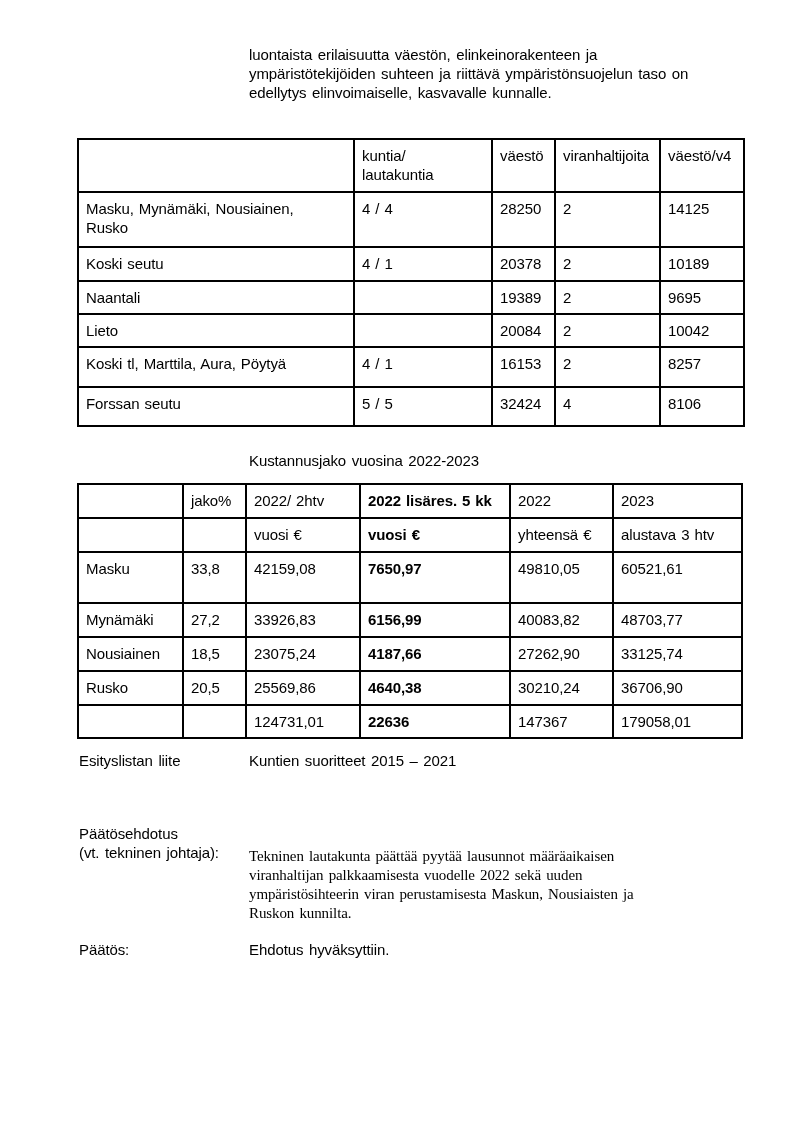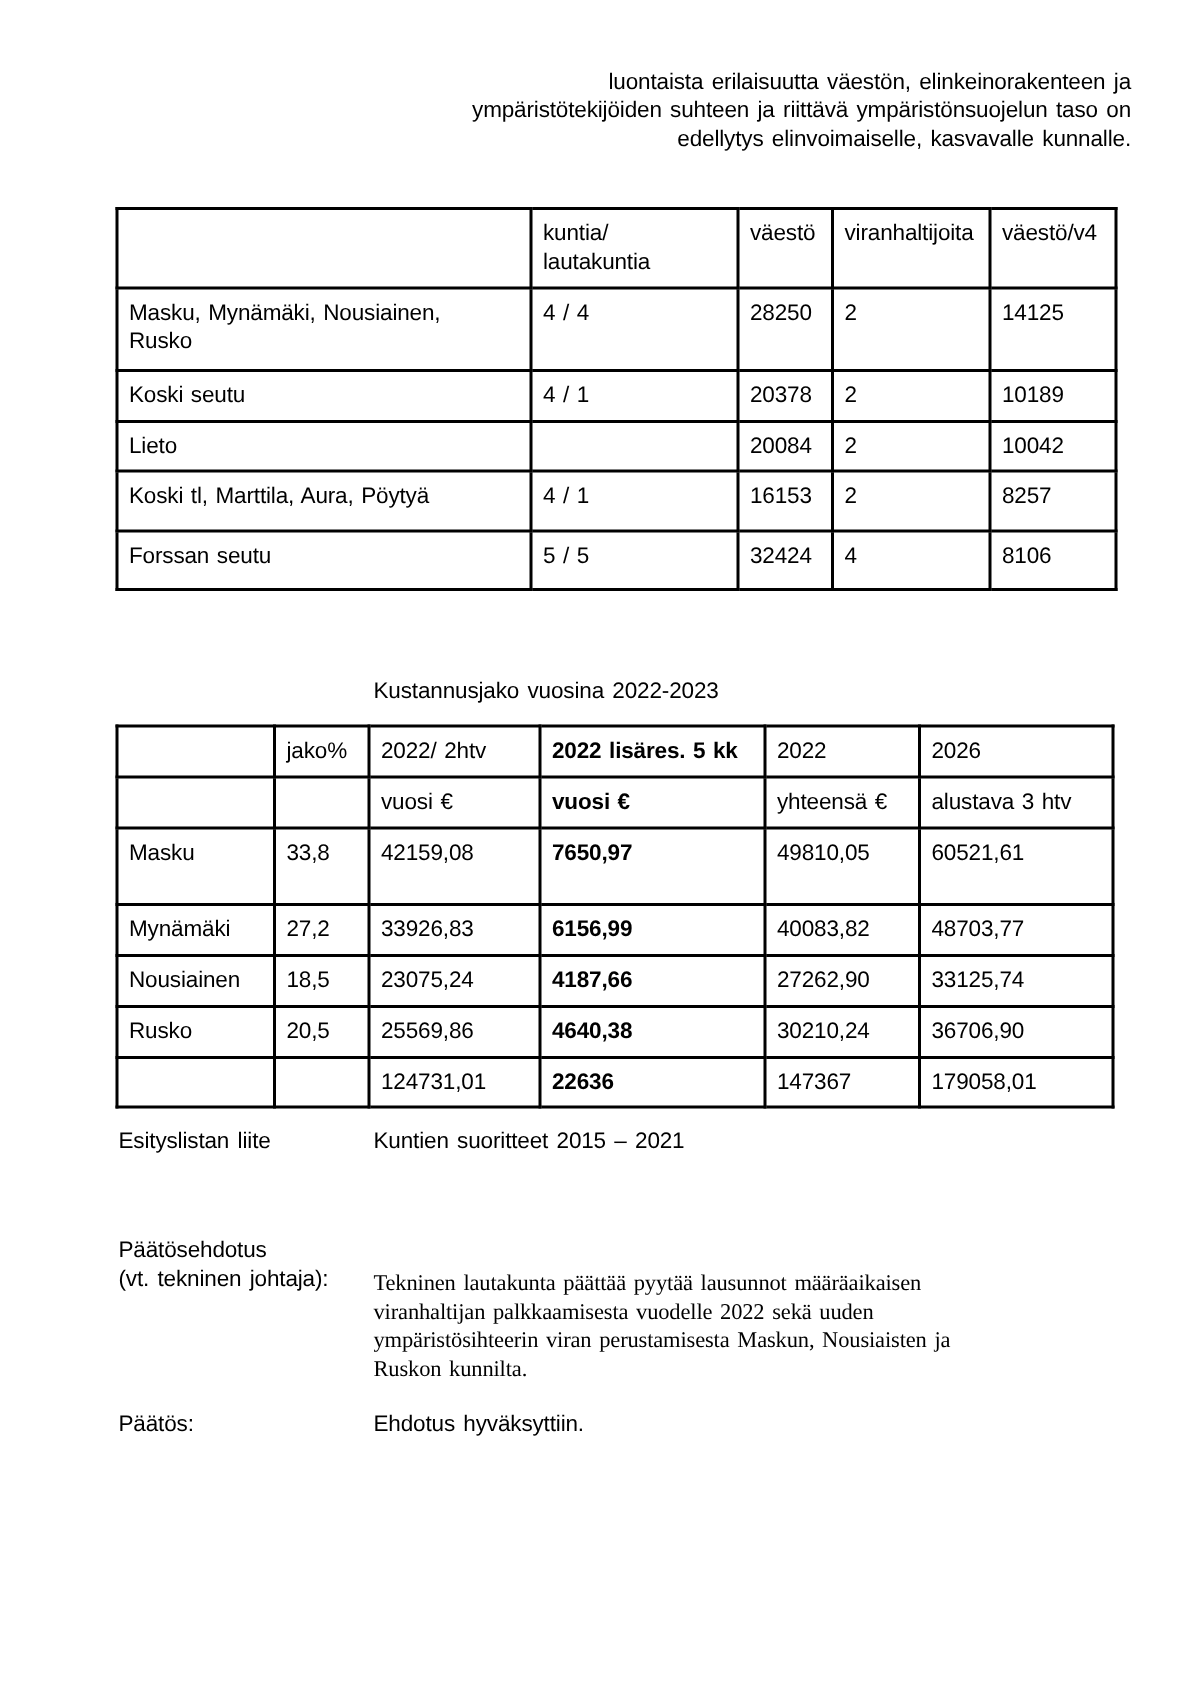--- a/index.html
+++ b/index.html
@@ -32,21 +32,21 @@
     font-size: 15px;
     line-height: 19px;
     letter-spacing: -0.1px;
     word-spacing: 1px;
     white-space: pre;
     overflow: hidden;
   }
   .b { font-weight: bold; }
   #table1 { left: 77px; top: 138px; width: 666px; }
   #table2 { left: 77px; top: 483px; width: 665px; }
-  #intro          { left: 249px; top: 45px;  width: 505px; text-align: right; }
+  #intro          { left: 249px; top: 45px;  width: 505px; }
   #t2title        { left: 249px; top: 451px; text-align: center; }
   #attach-label   { left: 79px;  top: 751px; }
   #attach-value   { left: 249px; top: 751px; }
   #proposal-label { left: 79px;  top: 824px; }
   #proposal-text  { left: 249px; top: 847px; width: 505px; font-family: Liberation Serif, serif; }
   #decision-label { left: 79px;  top: 940px; }
   #decision-value { left: 249px; top: 940px; }
 </style>
 </head>
 <body>
@@ -81,20 +81,27 @@
       <td>28250</td>
       <td>2</td>
       <td>14125</td>
     </tr>
     <tr style="height:34px">
       <td>Koski seutu</td>
       <td>4 / 1</td>
       <td>20378</td>
       <td>2</td>
       <td>10189</td>
+    </tr>
+    <tr style="height:33px">
+      <td>Naantali</td>
+      <td></td>
+      <td>19389</td>
+      <td>2</td>
+      <td>9695</td>
     </tr>
     <tr style="height:18px">
       <td>Lieto</td>
       <td></td>
       <td>20084</td>
       <td>2</td>
       <td>10042</td>
     </tr>
     <tr style="height:40px">
       <td>Koski tl, Marttila, Aura, Pöytyä</td>
@@ -124,21 +131,21 @@
         <col style="width:103px">
         <col style="width:129px">
     </colgroup>
     <tbody>
         <tr style="height:34px">
       <td></td>
       <td>jako%</td>
       <td>2022/ 2htv</td>
       <td class="b">2022 lisäres. 5 kk</td>
       <td>2022</td>
-      <td>2026</td>
+      <td>2023</td>
     </tr>
     <tr style="height:34px">
       <td></td>
       <td></td>
       <td>vuosi €</td>
       <td class="b">vuosi €</td>
       <td>yhteensä €</td>
       <td>alustava 3 htv</td>
     </tr>
     <tr style="height:51px">

